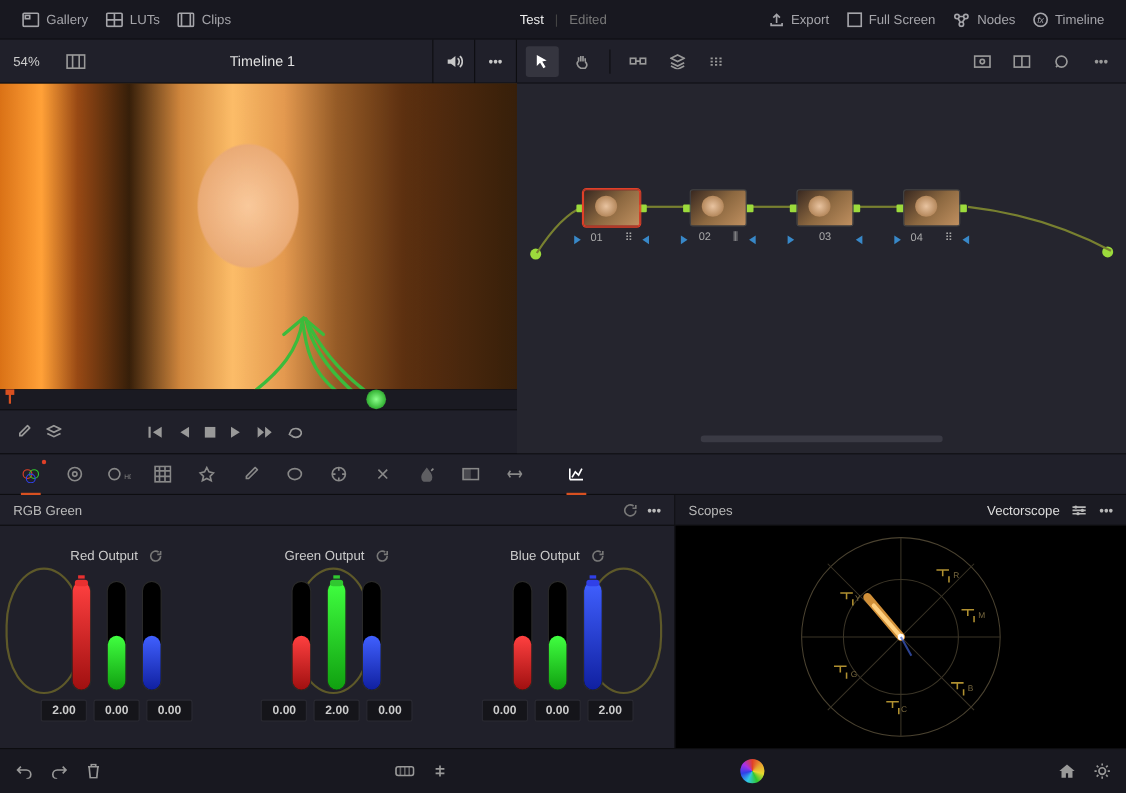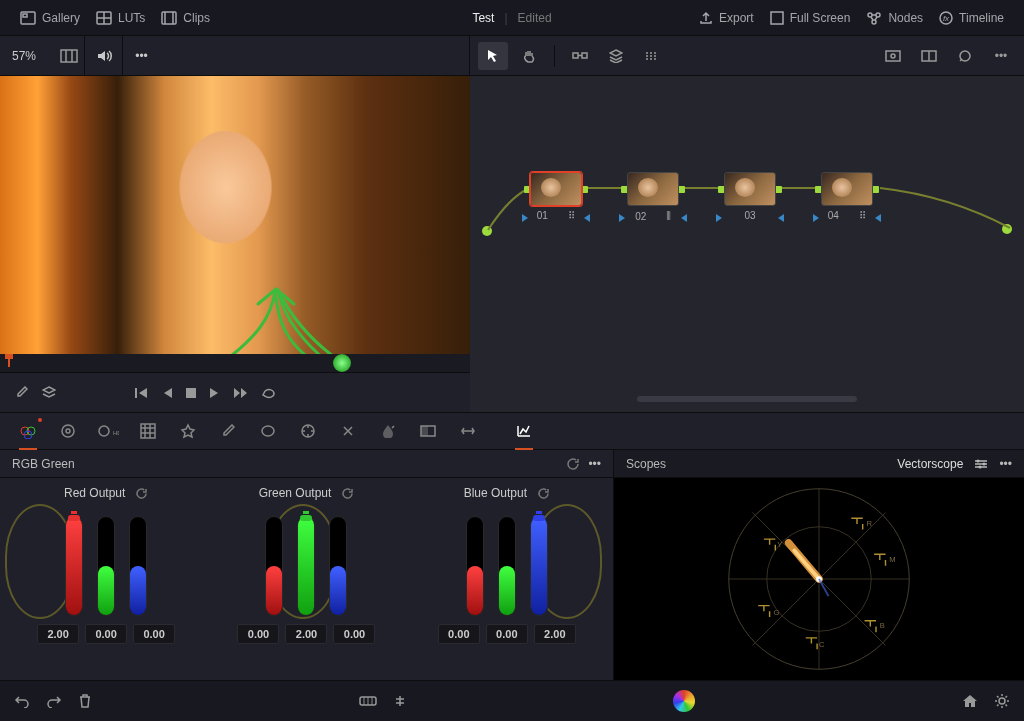--- a/index.html
+++ b/index.html
@@ -61,21 +61,21 @@
   .palbtn.active{color:#fff;}
   .palbtn.active::after{content:"";position:absolute;bottom:-4px;left:25%;width:50%;height:2px;background:#d85020;}
   .palbtn .reddot{position:absolute;top:2px;right:4px;width:4px;height:4px;border-radius:50%;background:#e04028;}
   .pal-sep{width:12px;}
 
   .lower{display:flex;height:230px;}
   .mixer-panel{width:614px;display:flex;flex-direction:column;background:#20202a;border-right:1px solid #0d0d10;}
   .panel-head{height:28px;display:flex;align-items:center;padding:0 12px;color:#bbb;border-bottom:1px solid #0d0d10;}
   .panel-head .phr{margin-left:auto;display:flex;gap:8px;align-items:center;}
   .mixer-body{flex:1;display:flex;justify-content:space-around;padding:8px 6px 0;}
-  .channel{width:186px;}
+  .channel{width:186px;margin-top:12px;}
   .ch-head{display:flex;align-items:center;justify-content:center;gap:10px;margin-bottom:8px;}
   .ch-title{color:#ccc;}
   .reset-ico{color:#777;cursor:pointer;}
   .bars{display:flex;justify-content:center;gap:14px;height:108px;align-items:flex-end;position:relative;}
   .bar-wrap{width:18px;height:100px;background:#000;border-radius:10px;position:relative;display:flex;align-items:flex-end;border:1px solid #2a2a2a;cursor:ns-resize;}
   .bar-fill{width:100%;border-radius:10px;}
   .bar-tick{position:absolute;top:-6px;left:50%;transform:translateX(-50%);width:6px;height:3px;}
   .bar-top-cap{position:absolute;top:-2px;left:2px;right:2px;height:6px;border-radius:4px;}
   .halo{position:absolute;width:70px;height:115px;border:2px solid rgba(155,145,40,0.5);border-radius:40px/60px;pointer-events:none;}
   .vals{display:flex;justify-content:center;gap:6px;margin-top:8px;font-weight:bold;}
@@ -175,27 +175,28 @@
           <circle class="ico" cx="7" cy="7" r="6"></circle>
           <text x="7" y="10" text-anchor="middle" font-size="8" fill="currentColor" font-style="italic">fx</text>
         </svg>
       </span>
     <span>Timeline</span>
   </div>
 </div>
 
 <div class="row2">
   <div class="row2-left">
-    <span class="zoom">57%</span>
+    <span class="zoom">54%</span>
     <span class="toolbtn">
         <svg width="18" height="14">
           <rect class="ico" x="1" y="1" width="16" height="12"></rect>
           <path class="ico" d="M6 1v12M12 1v12"></path>
         </svg>
       </span>
+    <span class="timeline-name">Timeline 1</span>
     <span class="mute">
         <svg width="16" height="14">
           <path fill="currentColor" d="M2 5h3l4-3v10l-4-3H2z"></path>
           <path class="ico" d="M11 4c2 1 2 5 0 6M13 2c3 2 3 8 0 10"></path>
         </svg>
       </span>
     <span class="dots">•••</span>
   </div>
   <div class="row2-right">
     <span class="toolbtn sel">

